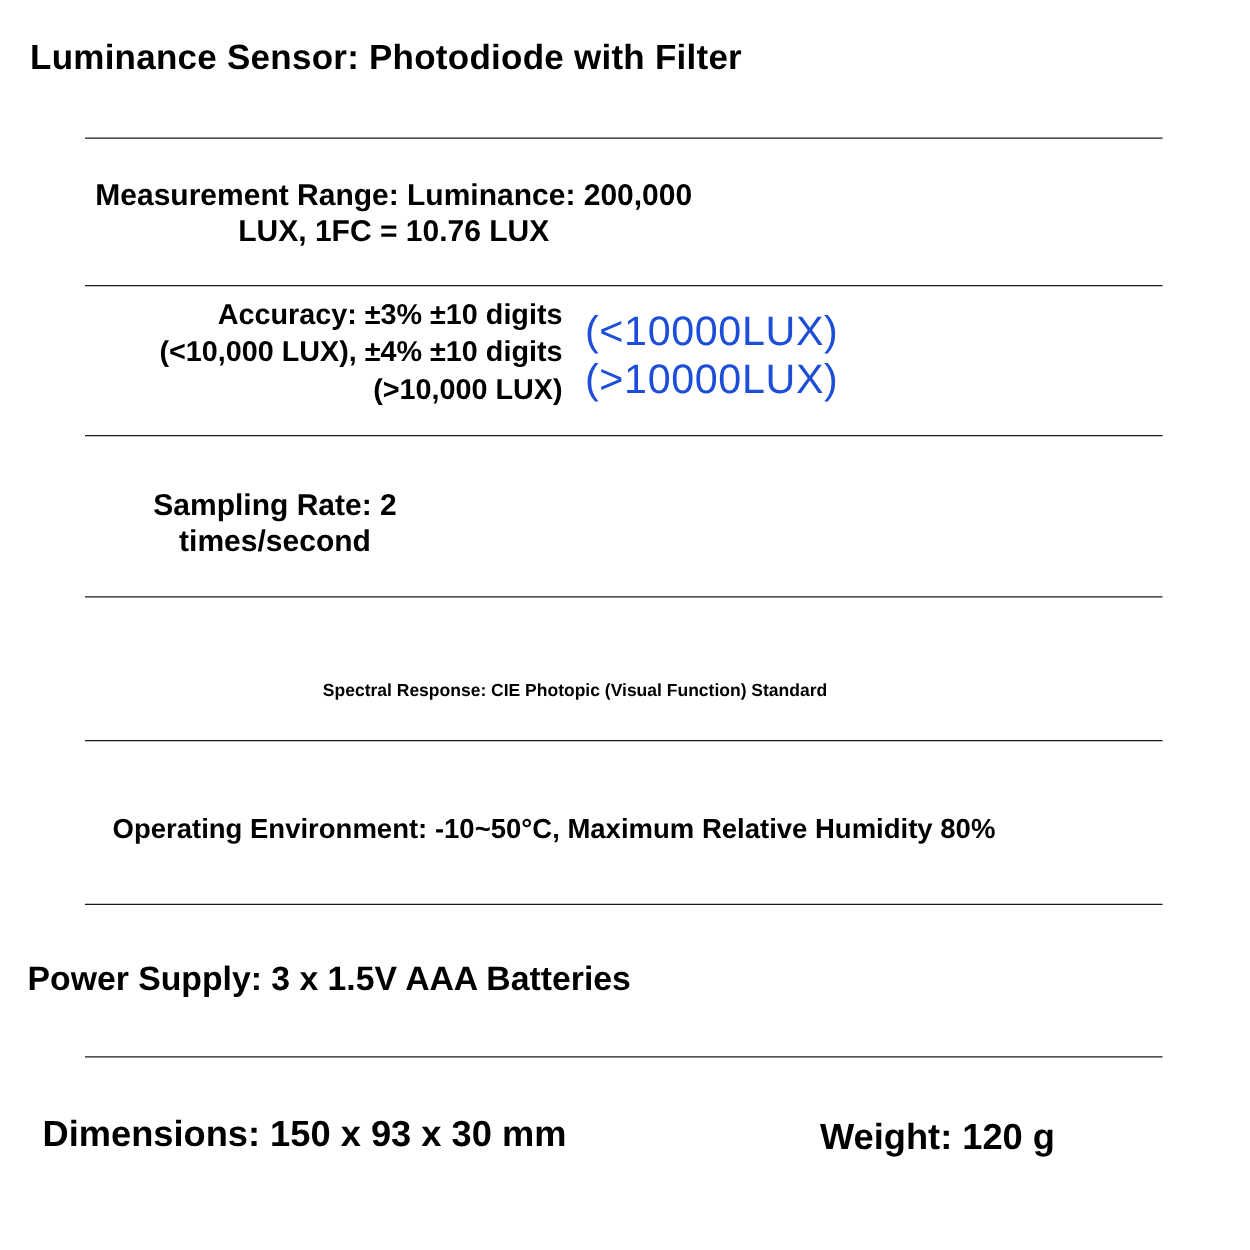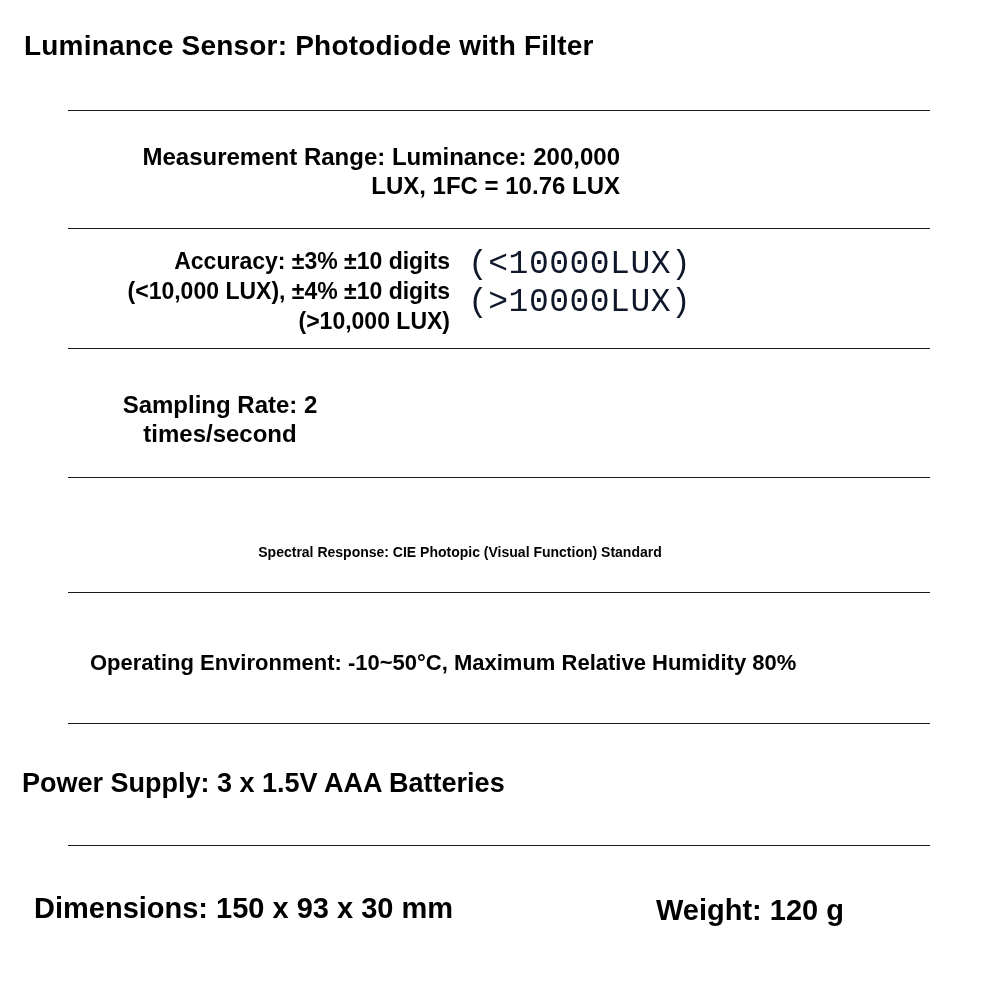--- a/index.html
+++ b/index.html
@@ -32,39 +32,39 @@
     left: 24px;
     top: 30px;
     font-size: 28px;
     letter-spacing: 0.2px;
     text-align: right;
   }
   .measurement {
     left: 10px;
     top: 142px;
     width: 610px;
-    text-align: right;
+    text-align: center;
     font-size: 24px;
     line-height: 29px;
   }
   .accuracy {
     left: 40px;
-    top: 246px;
+    top: 236px;
     width: 410px;
     text-align: right;
     font-size: 23px;
     line-height: 30px;
   }
   .accuracy-note {
     left: 468px;
     top: 246px;
     width: 280px;
-    font-family: Liberation Mono, monospace;
+    font-family: Liberation Sans, sans-serif;
     font-weight: normal;
-    color: #0f172a;
+    color: #1d4ed8;
     font-size: 33px;
     line-height: 38px;
     letter-spacing: 0.5px;
     white-space: pre-line;
     position: absolute;
   }
   .sampling {
     left: 60px;
     top: 390px;
     width: 320px;

